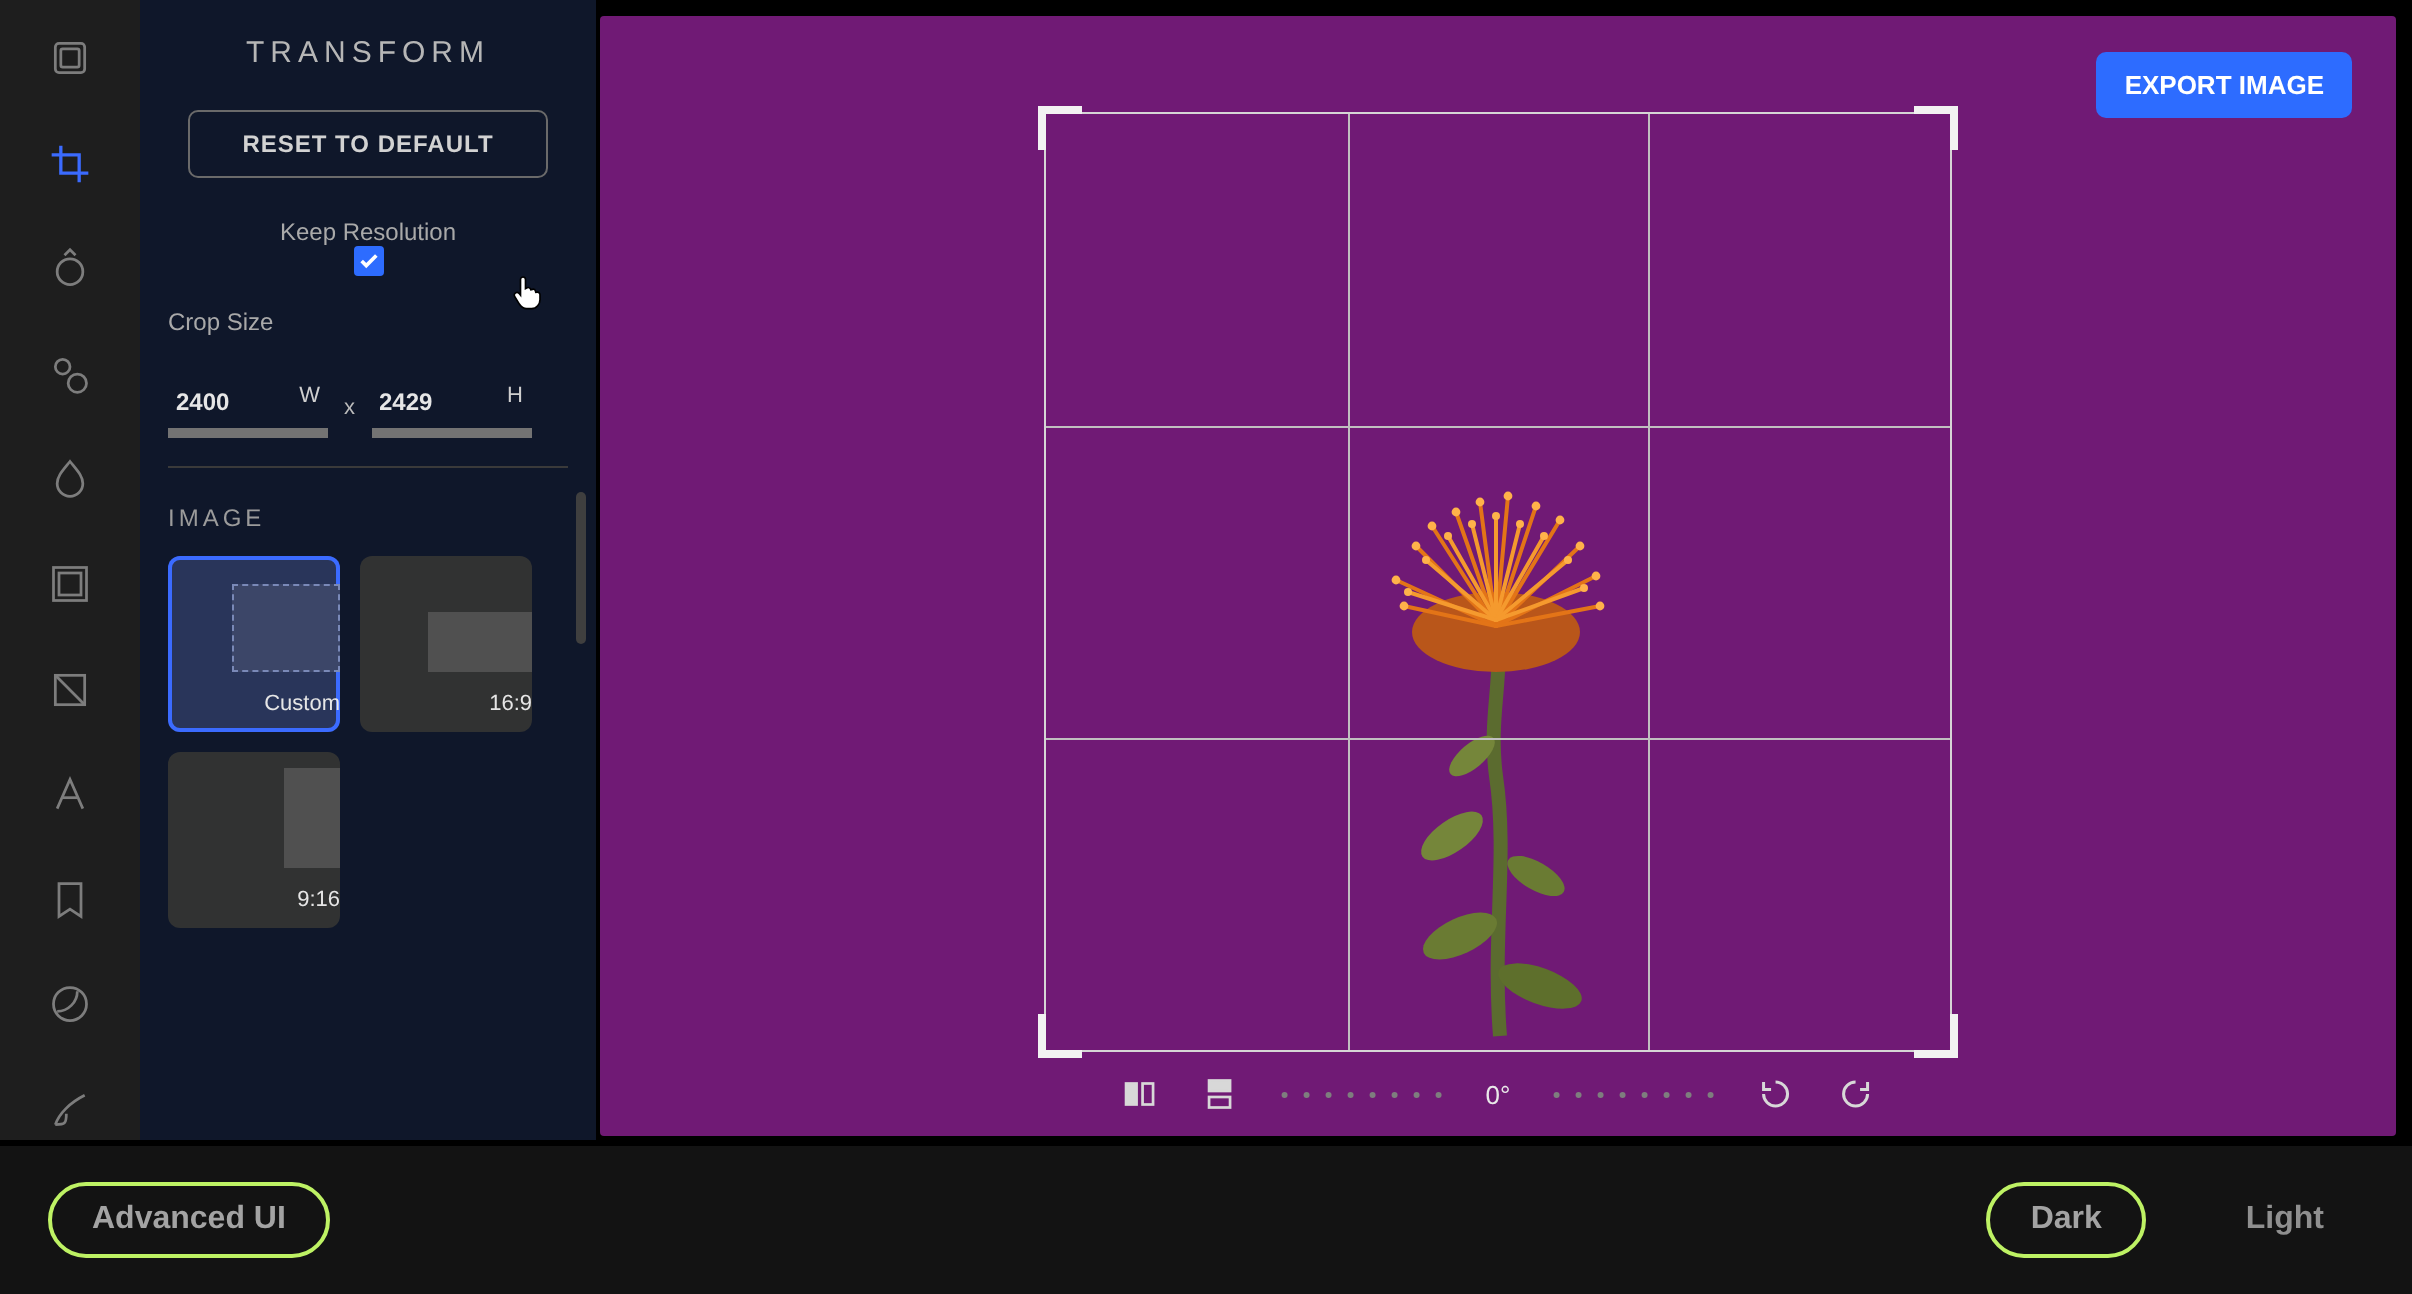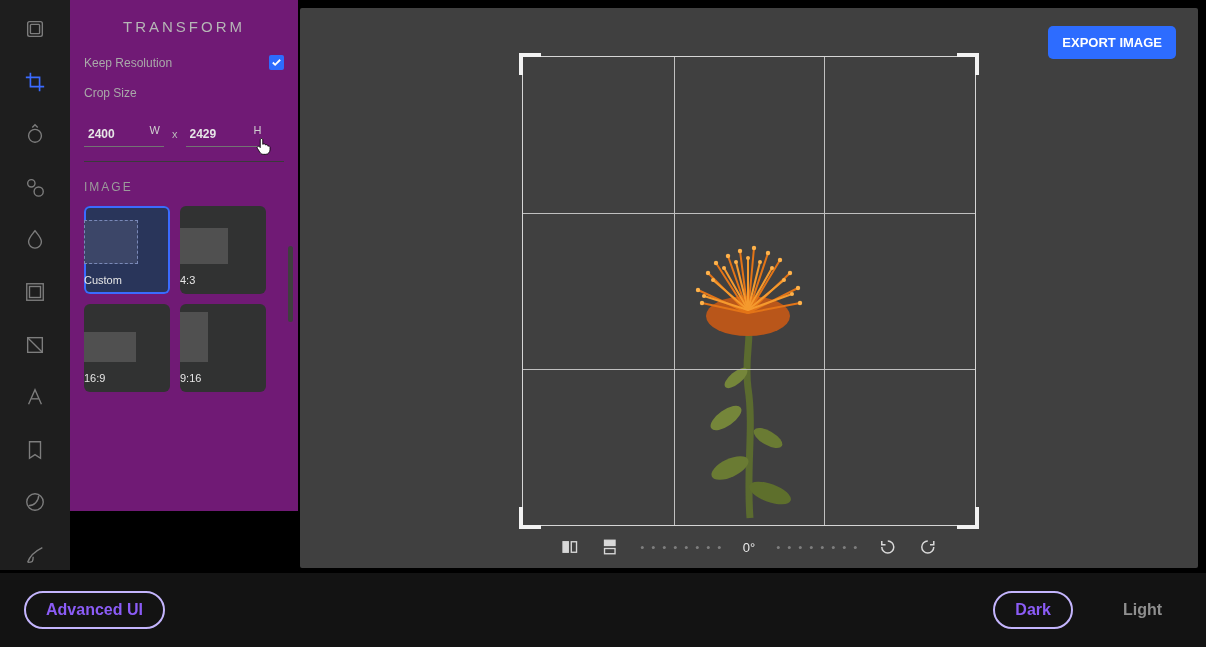--- a/index.html
+++ b/index.html
@@ -27,22 +27,22 @@
     cursor: pointer;
     color: #7d7d7d;
     border-radius: 6px;
   }
   .tool-icon.active { color: #3b6bff; }
   .tool-icon svg { width: 22px; height: 22px; }
 
   
   .sidebar {
     position: absolute; left: 70px; top: 0;
-    width: 228px; height: 511px;
-    background: #701a75;
+    width: 228px; height: 570px;
+    background: #0f172a;
     padding: 18px 14px 10px 14px;
     overflow: hidden;
   }
   .sidebar-title {
     text-align: center;
     color: #b6b6b6;
     font-size: 15px;
     letter-spacing: 3px;
     font-weight: 500;
     margin-bottom: 20px;
@@ -53,79 +53,79 @@
     display: block;
     background: transparent;
     border: 1px solid #6a6a6a;
     border-radius: 5px;
     color: #d2d2d2;
     font-size: 12px;
     font-weight: 600;
     letter-spacing: 0.5px;
     cursor: pointer;
   }
-  .row { display: flex; align-items: center; justify-content: space-between; margin: 4px 0 16px; position: relative;}
+  .row { display: flex; align-items: center; justify-content: space-between; margin: 4px 0 16px; position: relative; flex-direction: column;}
   .row-label { font-size: 12px; color: #a9a9a9; }
   .checkbox {
     width: 15px; height: 15px;
     background: #2d6cff;
     border-radius: 2px;
     display: flex; align-items: center; justify-content: center;
     color: #fff;
     font-size: 10px;
     cursor: pointer;
   }
   .cursor-hand {
     position: absolute; left: 254px; top: 136px;
     width: 20px; height: 20px; pointer-events: none;
     z-index: 50;
   }
 
   .crop-label { font-size: 12px; color: #a9a9a9; margin-bottom: 20px; }
   .crop-inputs { display: flex; align-items: center; gap: 6px; margin-bottom: 14px;}
-  .dim-wrap { position: relative; border-bottom: 1px solid #737373; padding: 4px 20px 4px 4px; width: 80px;}
+  .dim-wrap { position: relative; border-bottom: 5px solid #737373; padding: 4px 20px 4px 4px; width: 80px;}
   .dim-input {
     width: 50px;
     background: transparent; border: none;
     color: #e6e6e6; font-size: 12px; font-weight: 600;
     outline: none;
   }
   .dim-suffix { position: absolute; right: 4px; top: 4px; font-size: 11px; color: #cfcfcf;}
   .dim-sep { font-size: 11px; color: #bbb; margin: 0 2px;}
 
   .divider { height: 1px; background: #3a3a3a; margin: 12px 0 18px; }
   .section-label { font-size: 12px; color: #9b9b9b; letter-spacing: 2px; margin-bottom: 12px;}
 
   .preset-grid { display: flex; flex-wrap: wrap; gap: 10px; }
   .preset {
     width: 86px; height: 88px;
     background: #313232;
     border-radius: 6px;
-    display: flex; flex-direction: column; align-items: flex-start; justify-content: flex-end;
+    display: flex; flex-direction: column; align-items: flex-end; justify-content: flex-end;
     padding-bottom: 8px;
     cursor: pointer;
     position: relative;
   }
   .preset.selected {
     background: #29355a;
     box-shadow: inset 0 0 0 2px #3b6bff;
   }
   .preset-shape {
     background: #505050;
     margin-bottom: 10px;
   }
   .preset.selected .preset-shape { background: #3c4668; border: 1px dashed #7a89b8; }
   .preset-label { font-size: 11px; color: #e6e6e6; }
   .scroll-thumb { position: absolute; left: 288px; top: 246px; width: 5px; height: 76px; background: #3f3f3f; border-radius: 3px;}
 
   
   .canvas-area {
     position: absolute; left: 300px; top: 8px;
     width: 898px; height: 560px;
-    background: #404040;
+    background: #701a75;
     border-radius: 2px;
   }
   .export-btn {
     position: absolute; right: 22px; top: 18px;
     background: #2d6cff; color: #fff;
     border: none; border-radius: 5px;
     padding: 9px 14px;
     font-size: 13px; font-weight: 600;
     cursor: pointer;
   }
@@ -170,21 +170,21 @@
     padding: 0 24px;
   }
   .pill-group { display:flex; align-items:center; gap: 30px;}
   .pill {
     padding: 8px 20px;
     border-radius: 22px;
     font-size: 16px; font-weight:600;
     cursor:pointer;
     color: #9a9a9a;
   }
-  .pill.active-orange { border: 2px solid #c4b5fd; color: #8b5cf6; }
+  .pill.active-orange { border: 2px solid #bef264; color: #a3a3a3; }
   .pill.plain { color:#8f8f8f; }
 </style>
 </head>
 <body>
 
 <div class="tool-rail">
   <div class="tool-icon">
     <svg viewBox="0 0 24 24" fill="none" stroke="currentColor" stroke-width="1.5">
         <rect x="4" y="4" width="16" height="16" rx="2"></rect>
         <rect x="7" y="7" width="10" height="10" rx="1"></rect>
@@ -245,20 +245,21 @@
   <div class="tool-icon">
     <svg viewBox="0 0 24 24" fill="none" stroke="currentColor" stroke-width="1.5">
         <path d="M4 20c2-6 8-12 16-16"></path>
         <path d="M4 20c2 0 4 0 5-1s1-3 1-5"></path>
       </svg>
   </div>
 </div>
 
 <div class="sidebar">
   <div class="sidebar-title">TRANSFORM</div>
+  <button class="reset-btn">RESET TO DEFAULT</button>
 
   <div class="row">
     <span class="row-label">Keep Resolution</span>
     <span class="checkbox">
       <svg viewBox="0 0 24 24" width="11" height="11" fill="none" stroke="#fff" stroke-width="4">
           <path d="M4 12l5 5L20 6"></path>
         </svg>
     </span>
   </div>
 
@@ -275,24 +276,20 @@
     </div>
   </div>
 
   <div class="divider"></div>
   <div class="section-label">IMAGE</div>
 
   <div class="preset-grid">
     <div class="preset selected">
       <div class="preset-shape" style="width:54px;height:44px"></div>
       <span class="preset-label">Custom</span>
-    </div>
-    <div class="preset">
-      <div class="preset-shape" style="width:48px;height:36px"></div>
-      <span class="preset-label">4:3</span>
     </div>
     <div class="preset">
       <div class="preset-shape" style="width:52px;height:30px"></div>
       <span class="preset-label">16:9</span>
     </div>
     <div class="preset">
       <div class="preset-shape" style="width:28px;height:50px"></div>
       <span class="preset-label">9:16</span>
     </div>
   </div>

